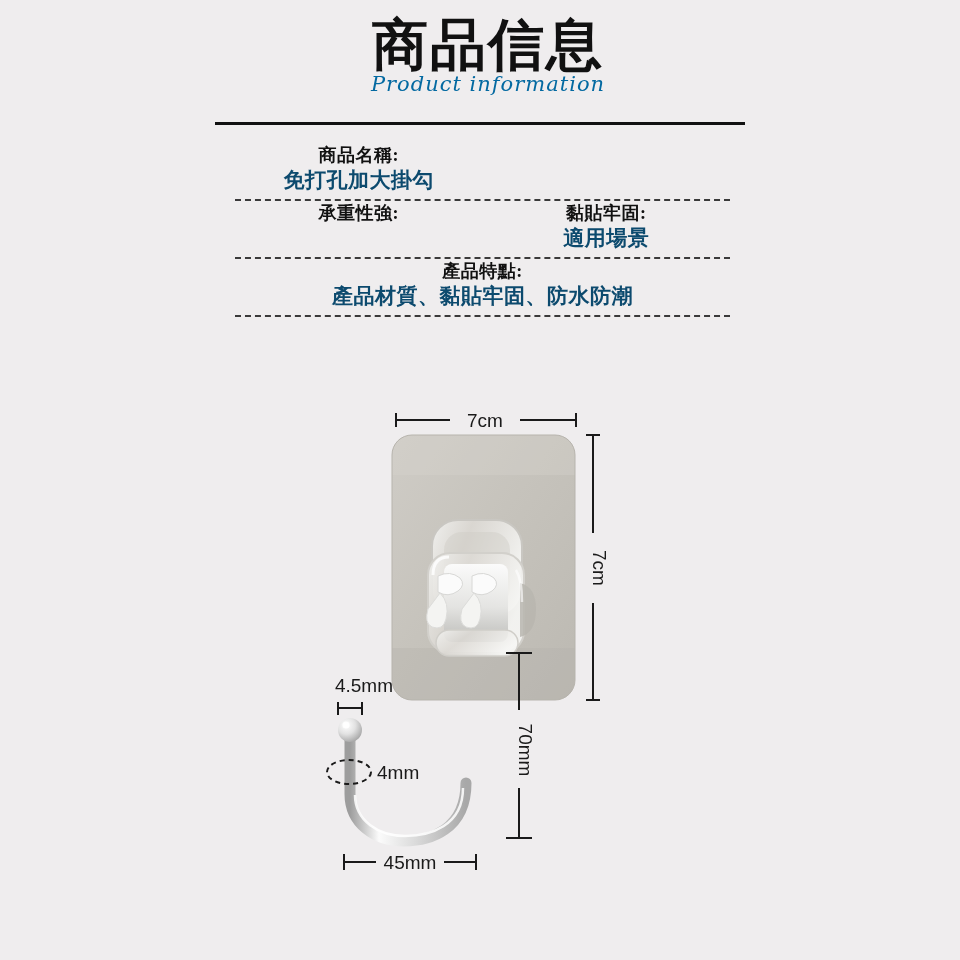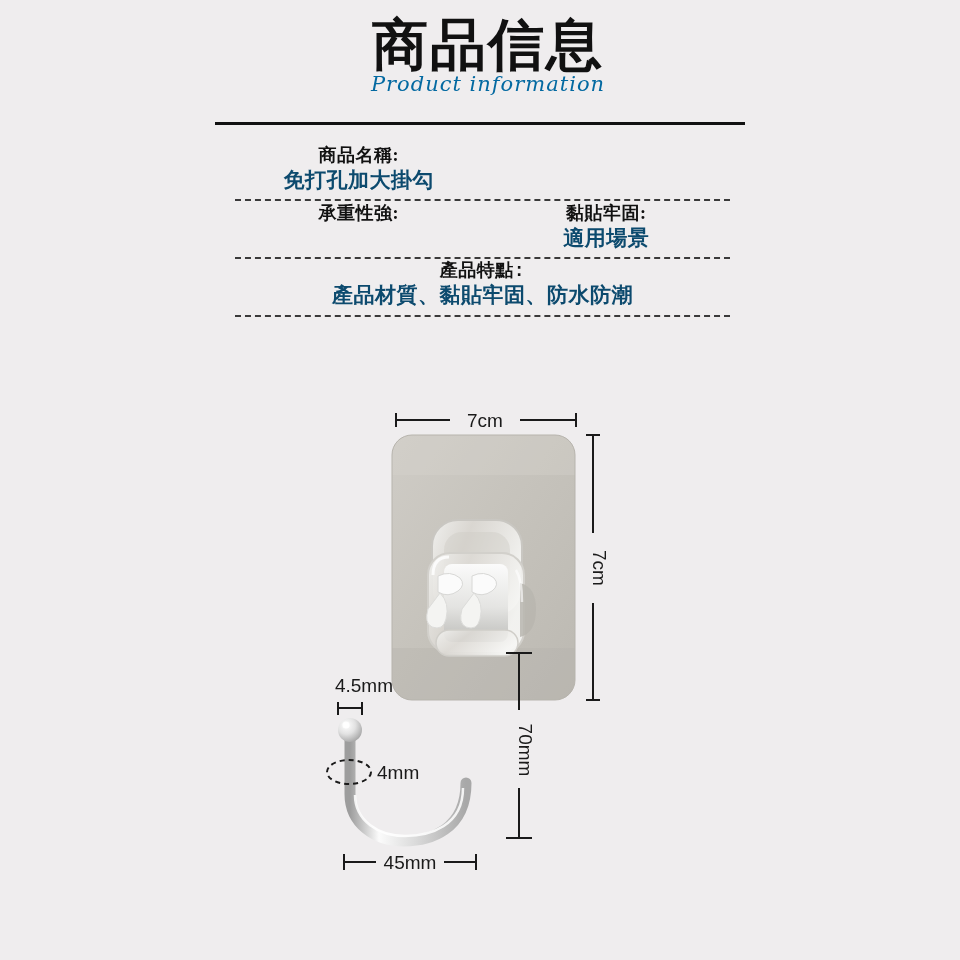--- a/index.html
+++ b/index.html
@@ -73,21 +73,20 @@
     width: 100%;
   }
   .info-cell {
     flex: 1 1 50%;
     text-align: center;
     padding: 0 4px;
     box-sizing: border-box;
   }
   .info-cell.full {
     flex: 1 1 100%;
-    font-family: Liberation Mono, monospace;
   }
   .cell-label {
     font-weight: bold;
     font-size: 18px;
     line-height: 24px;
     letter-spacing: 0.5px;
     color: #111111;
   }
   .cell-value {
     font-weight: bold;

